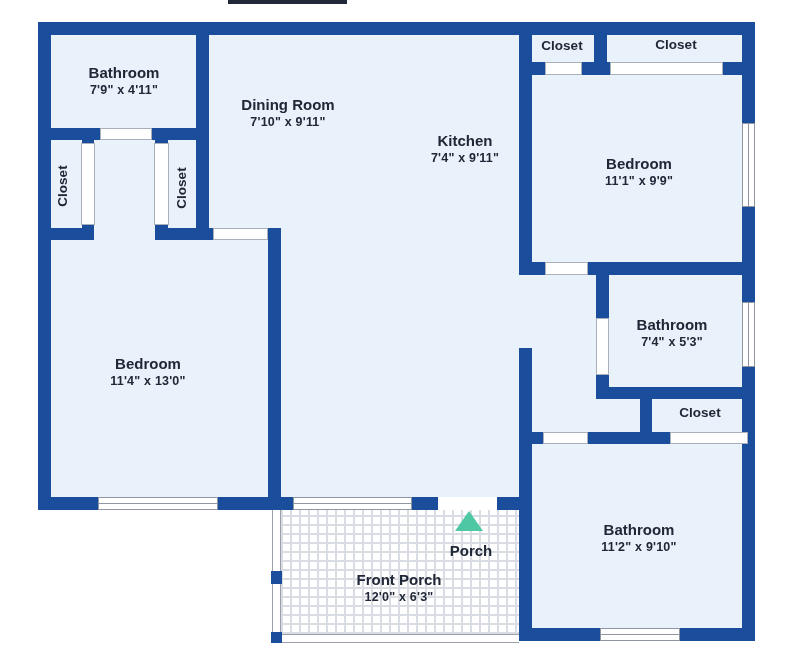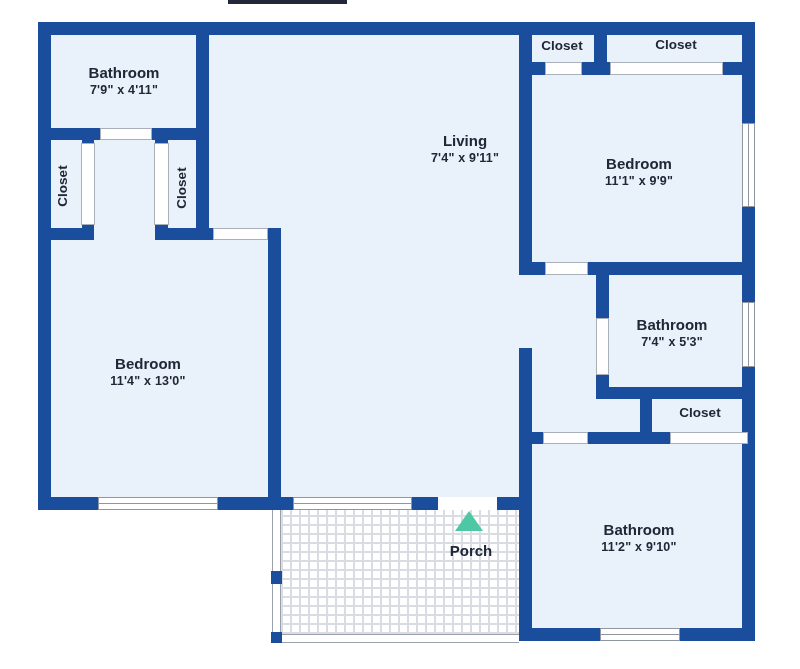--- a/index.html
+++ b/index.html
@@ -87,22 +87,26 @@
   <div class="abs win-v" style="left:742px;top:302px;width:13px;height:65px;"></div>
   <div class="abs win-h" style="left:600px;top:628px;width:80px;height:13px;"></div>
 
   <div class="abs opening" style="left:438px;top:497px;width:59px;height:13px;"></div>
   <div class="abs tri" style="left:455px;top:511px;"></div>
 
   <div class="rlabel" style="left:124px;top:81px;">
     <div class="rname">Bathroom</div>
     <div class="rdims">7'9" x 4'11"</div>
   </div>
+  <div class="rlabel" style="left:288px;top:113px;">
+    <div class="rname">Dining Room</div>
+    <div class="rdims">7'10" x 9'11"</div>
+  </div>
   <div class="rlabel" style="left:465px;top:149px;">
-    <div class="rname">Living</div>
+    <div class="rname">Kitchen</div>
     <div class="rdims">7'4" x 9'11"</div>
   </div>
   <div class="rlabel" style="left:562px;top:46px;">
     <div class="cname">Closet</div>
   </div>
   <div class="rlabel" style="left:676px;top:45px;">
     <div class="cname">Closet</div>
   </div>
   <div class="rlabel" style="left:639px;top:172px;">
     <div class="rname">Bedroom</div>
@@ -125,16 +129,20 @@
     <div class="rname">Bedroom</div>
     <div class="rdims">11'4" x 13'0"</div>
   </div>
   <div class="rlabel" style="left:639px;top:538px;">
     <div class="rname">Bathroom</div>
     <div class="rdims">11'2" x 9'10"</div>
   </div>
   <div class="rlabel" style="left:471px;top:550px;">
     <div class="entry-name">Porch</div>
   </div>
+  <div class="rlabel" style="left:399px;top:588px;">
+    <div class="rname">Front Porch</div>
+    <div class="rdims">12'0" x 6'3"</div>
+  </div>
 
   <div class="abs topbar" style="left:228px;top:0px;width:119px;height:4px;"></div>
 
 </div>
 
 </body></html>

